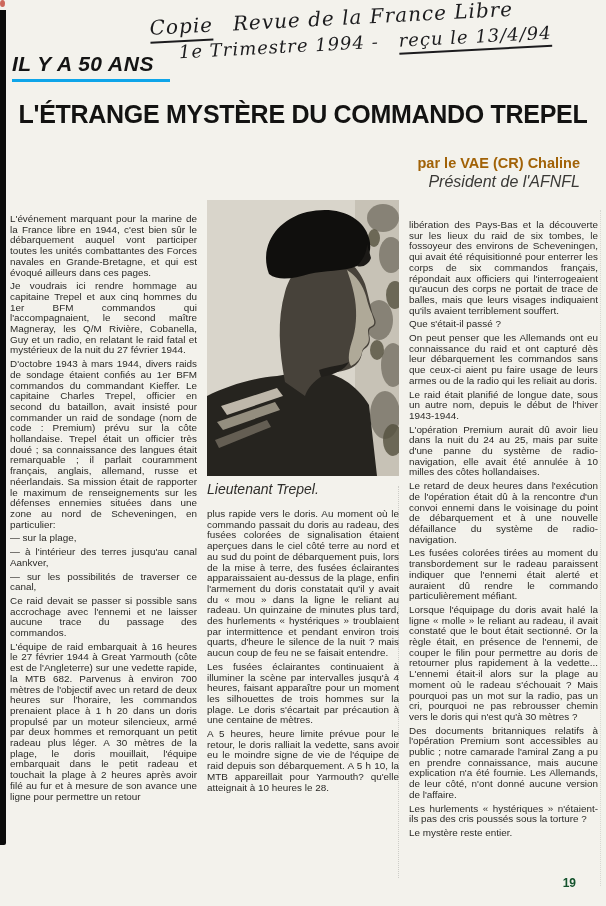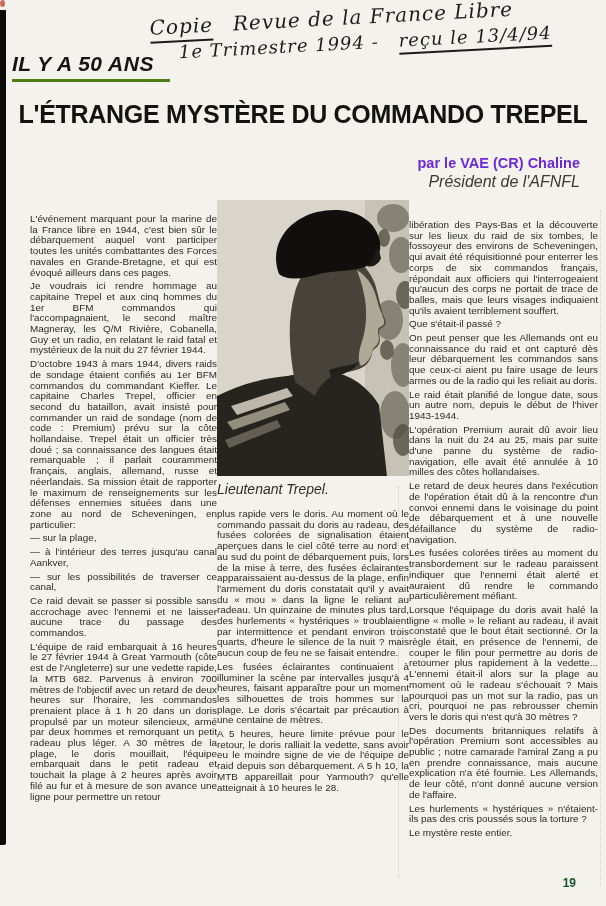--- a/index.html
+++ b/index.html
@@ -26,34 +26,34 @@
     font-family:"DejaVu Serif", serif; font-style:italic; color:#1c1c1e;
   }
   .hand-line1{font-size:20px; letter-spacing:1px; white-space:nowrap;}
   .hand-line2{font-size:18px; letter-spacing:1px; margin-top:3px; margin-left:28px; white-space:nowrap;}
   .hand-underline{border-bottom:2px solid #1c1c1e; padding-bottom:2px;}
   .hand-gap{display:inline-block; width:20px;}
 
   .kicker{
     position:absolute; left:12px; top:52px;
     font-size:21px; font-weight:bold; font-style:italic; letter-spacing:.5px;
-    color:#141414; border-bottom:3px solid #4d7c0f; padding:0 16px 3px 0;
+    color:#141414; border-bottom:3px solid #0ea5e9; padding:0 16px 3px 0;
   }
   .title{
     position:absolute; left:0; right:0; top:100px; margin:0;
     text-align:center; font-size:25px; font-weight:bold; letter-spacing:-.3px; color:#131312;
   }
   .byline-block{position:absolute; right:26px; top:155px; text-align:right;}
-  .byline{font-size:14.5px; font-weight:bold; color:#6d28d9;}
+  .byline{font-size:14.5px; font-weight:bold; color:#a16207;}
   .byline-role{font-size:16px; font-style:italic; color:#3a3936; margin-top:2px;}
 
   
   .columns{
     position:absolute; left:10px; right:8px; top:200px; bottom:0;
-    display:flex; justify-content:flex-end;
+    display:flex; justify-content:space-between;
   }
   .col{overflow:hidden;}
   .col-left{width:187px; padding-top:14px;}
   .col-middle{width:192px;}
   .col-right{width:189px; padding-top:20px;}
   .para{
     margin:0 0 3px 0; font-size:9.9px; line-height:10.7px;
     text-align:justify; hyphens:auto; -webkit-hyphens:auto; color:#2b2a27;
   }
   figure{margin:0;}

